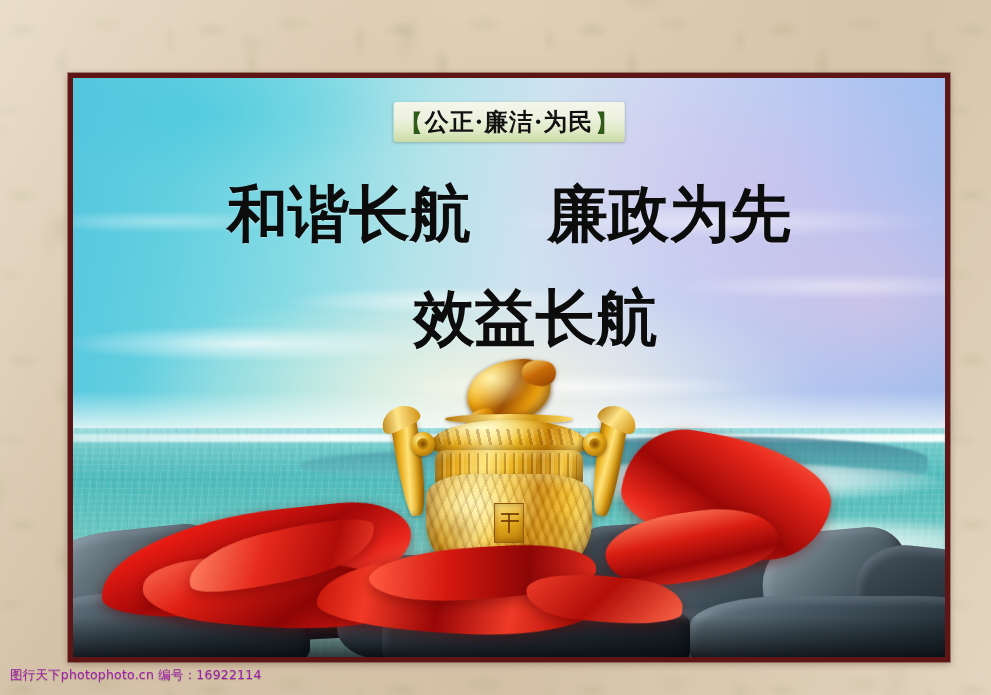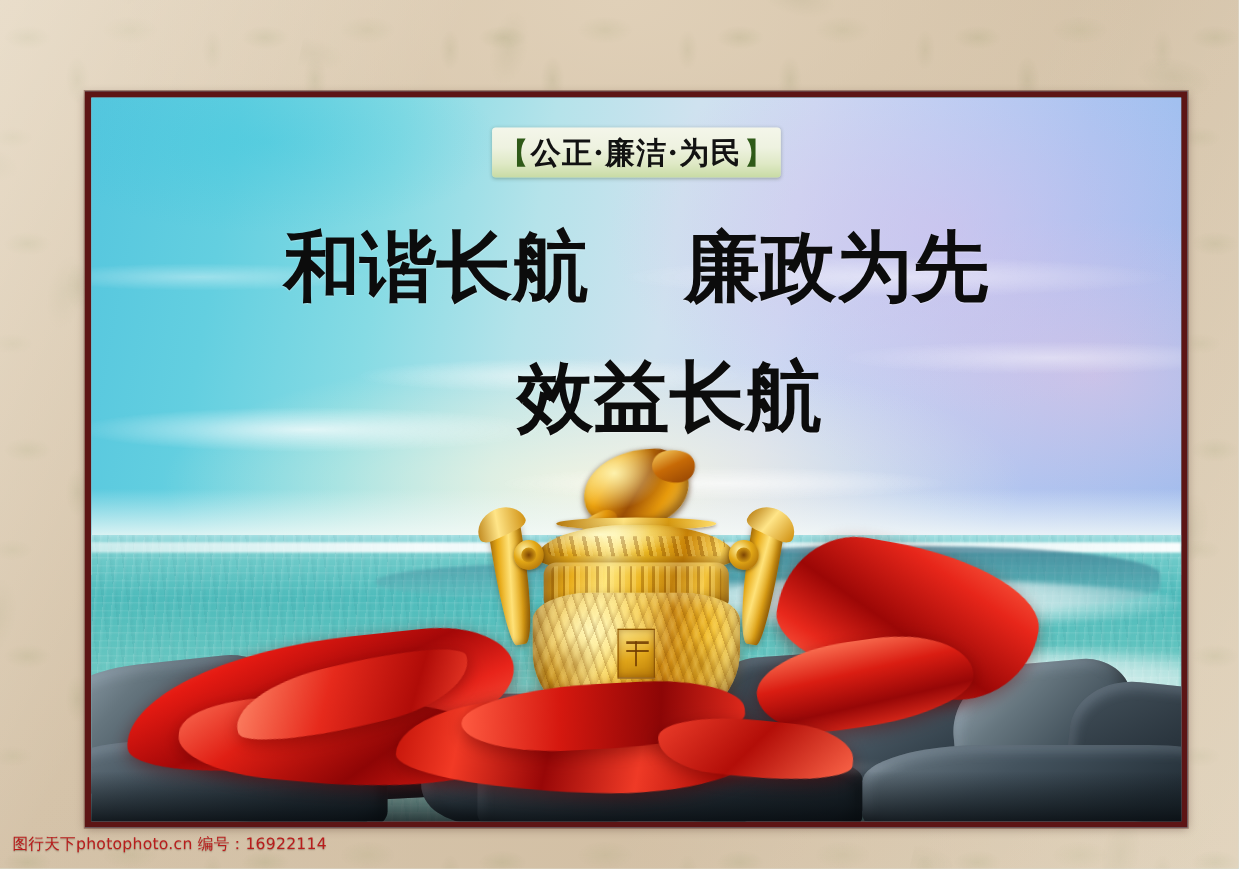--- a/index.html
+++ b/index.html
@@ -403,21 +403,21 @@
     color:#2f5a18;
     font-family:"DejaVu Serif", serif;
     font-size:23px;
     font-weight:700;
     line-height:1;
   }
 
   
   .watermark {
     position:absolute; left:10px; bottom:11px;
-    color:#b91c1c;
+    color:#a21caf;
     font-family:"DejaVu Sans", sans-serif;
     font-size:12.5px;
     letter-spacing:.2px;
     text-shadow:0 1px 1px rgba(90,70,50,.45);
     white-space:nowrap;
   }
 </style>
 </head>
 <body>
 

